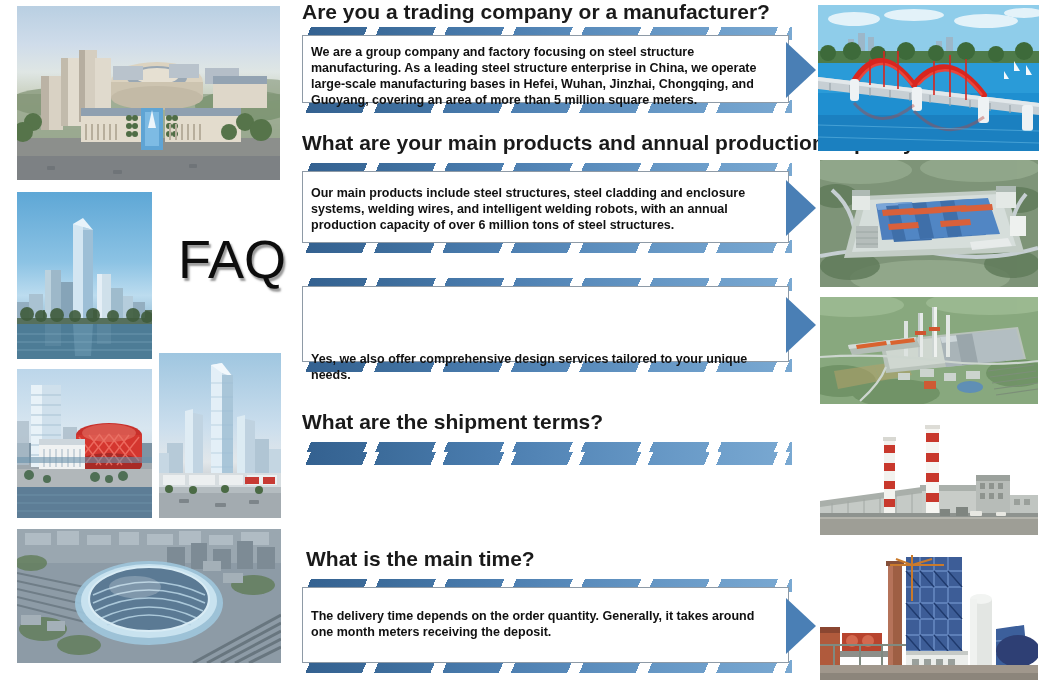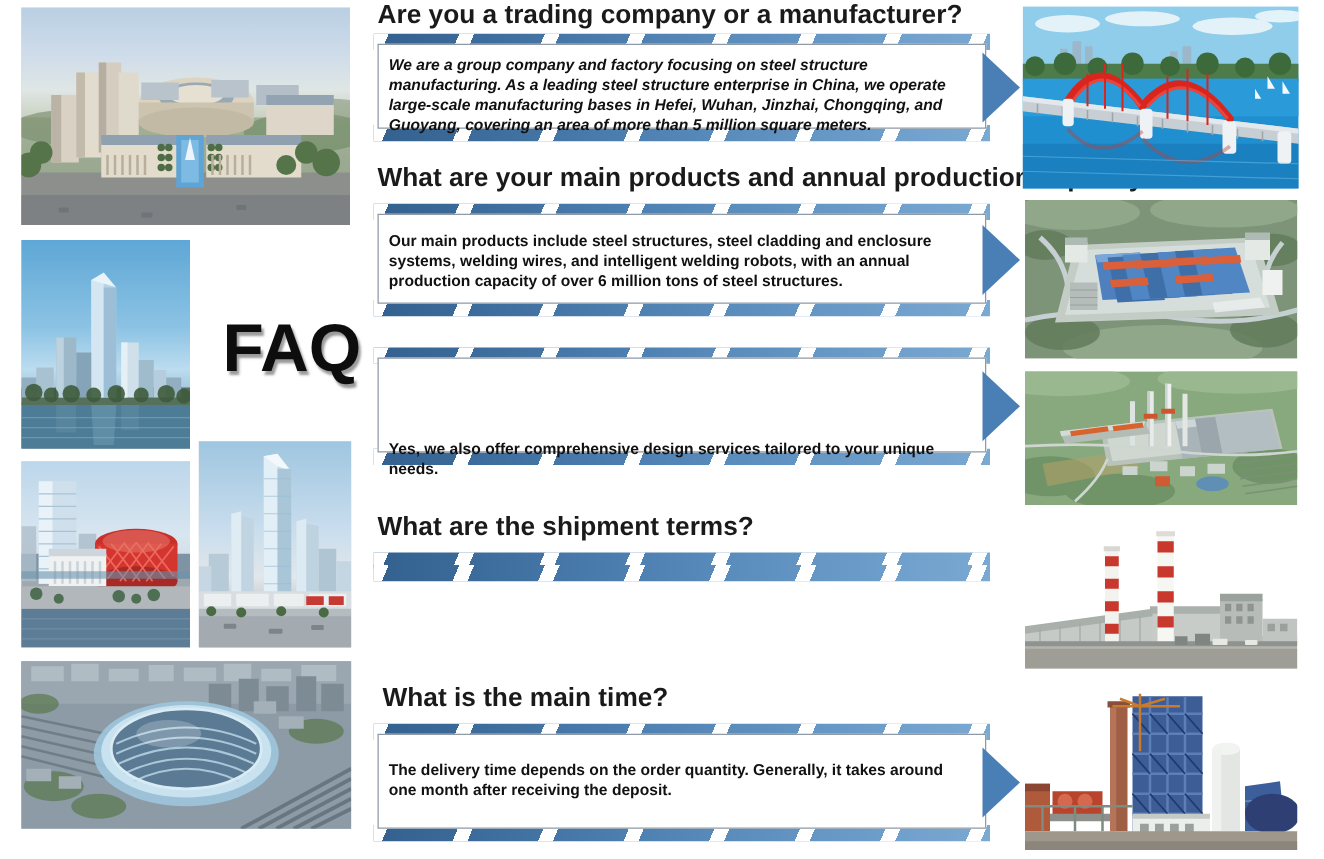--- a/index.html
+++ b/index.html
@@ -47,24 +47,24 @@
   }
 
   
   #photo-dome-station { left: 17px; top: 529px; width: 264px; height: 134px; }
   #photo-dome-station .sky {
     background: linear-gradient(160deg,#8fa3b4 0%, #a6b4bf 28%, #9aa9b4 52%, #8795a2 74%, #76838f 100%);
   }
 
   #faq-word {
     position: absolute;
-    left: 178px; top: 252px;
+    left: 178px; top: 232px;
     width: 110px;
     font-size: 54px;
-    font-weight: 700;
+    font-weight: 400;
     color: #0d0d0d;
     letter-spacing: 0px;
     line-height: 1;
     text-shadow: 2px 3px 2px rgba(120,120,120,0.75);
     font-family: "Liberation Sans", sans-serif;
   }
 
   
   #faq-column { position: absolute; left: 296px; top: 0; width: 500px; height: 687px; }
   .faq-block { position: absolute; left: 0; width: 500px; }
@@ -475,21 +475,21 @@
     </div>
 
     <div id="faq-word">FAQ</div>
   </div>
 
   <div id="faq-column">
 
     <div class="faq-block" style="top:0px;">
       <div class="faq-question">Are you a trading company or a manufacturer?</div>
       <div class="chevron-band" style="margin-top:3px;"></div>
-      <div class="answer-box" style="margin-top:-5px; height:68px;font-style:italic;">
+      <div class="answer-box" style="margin-top:-5px; height:68px;">
         <div class="arrow-right" style="top:6px;"></div>
         <div class="answer-text">We are a group company and factory focusing on steel structure manufacturing. As a leading steel structure enterprise in China, we operate large-scale manufacturing bases in Hefei, Wuhan, Jinzhai, Chongqing, and Guoyang, covering an area of more than 5 million square meters.</div>
       </div>
       <div class="chevron-band" style="margin-top:-3px;"></div>
     </div>
 
     <div class="faq-block" style="top:131px;">
       <div class="faq-question">What are your main products and annual production capacity?</div>
       <div class="chevron-band" style="margin-top:8px;"></div>
       <div class="answer-box" style="margin-top:-5px; height:72px;">
@@ -512,21 +512,21 @@
       <div class="faq-question">What are the shipment terms?</div>
       <div class="chevron-band" style="margin-top:8px;"></div>
       <div class="chevron-band" style="margin-top:-3px;"></div>
     </div>
 
     <div class="faq-block" style="top:547px;">
       <div class="faq-question" style="padding-left:10px;">What is the main time?</div>
       <div class="chevron-band" style="margin-top:8px;"></div>
       <div class="answer-box" style="margin-top:-5px; height:76px;">
         <div class="arrow-right" style="top:10px;"></div>
-        <div class="answer-text" style="padding-top:20px;">The delivery time depends on the order quantity. Generally, it takes around one month after receiving the deposit.</div>
+        <div class="answer-text" style="padding-top:20px;">The delivery time depends on the order quantity. Generally, it takes around one month meters receiving the deposit.</div>
       </div>
       <div class="chevron-band" style="margin-top:-3px;"></div>
     </div>
   </div>
 
   <div id="right-column">
 
     <div class="rphoto" id="photo-red-arch-bridge">
       <div class="sky"></div>
       <svg width="221" height="146" viewBox="0 0 221 146" style="position:absolute;left:0;top:0">

